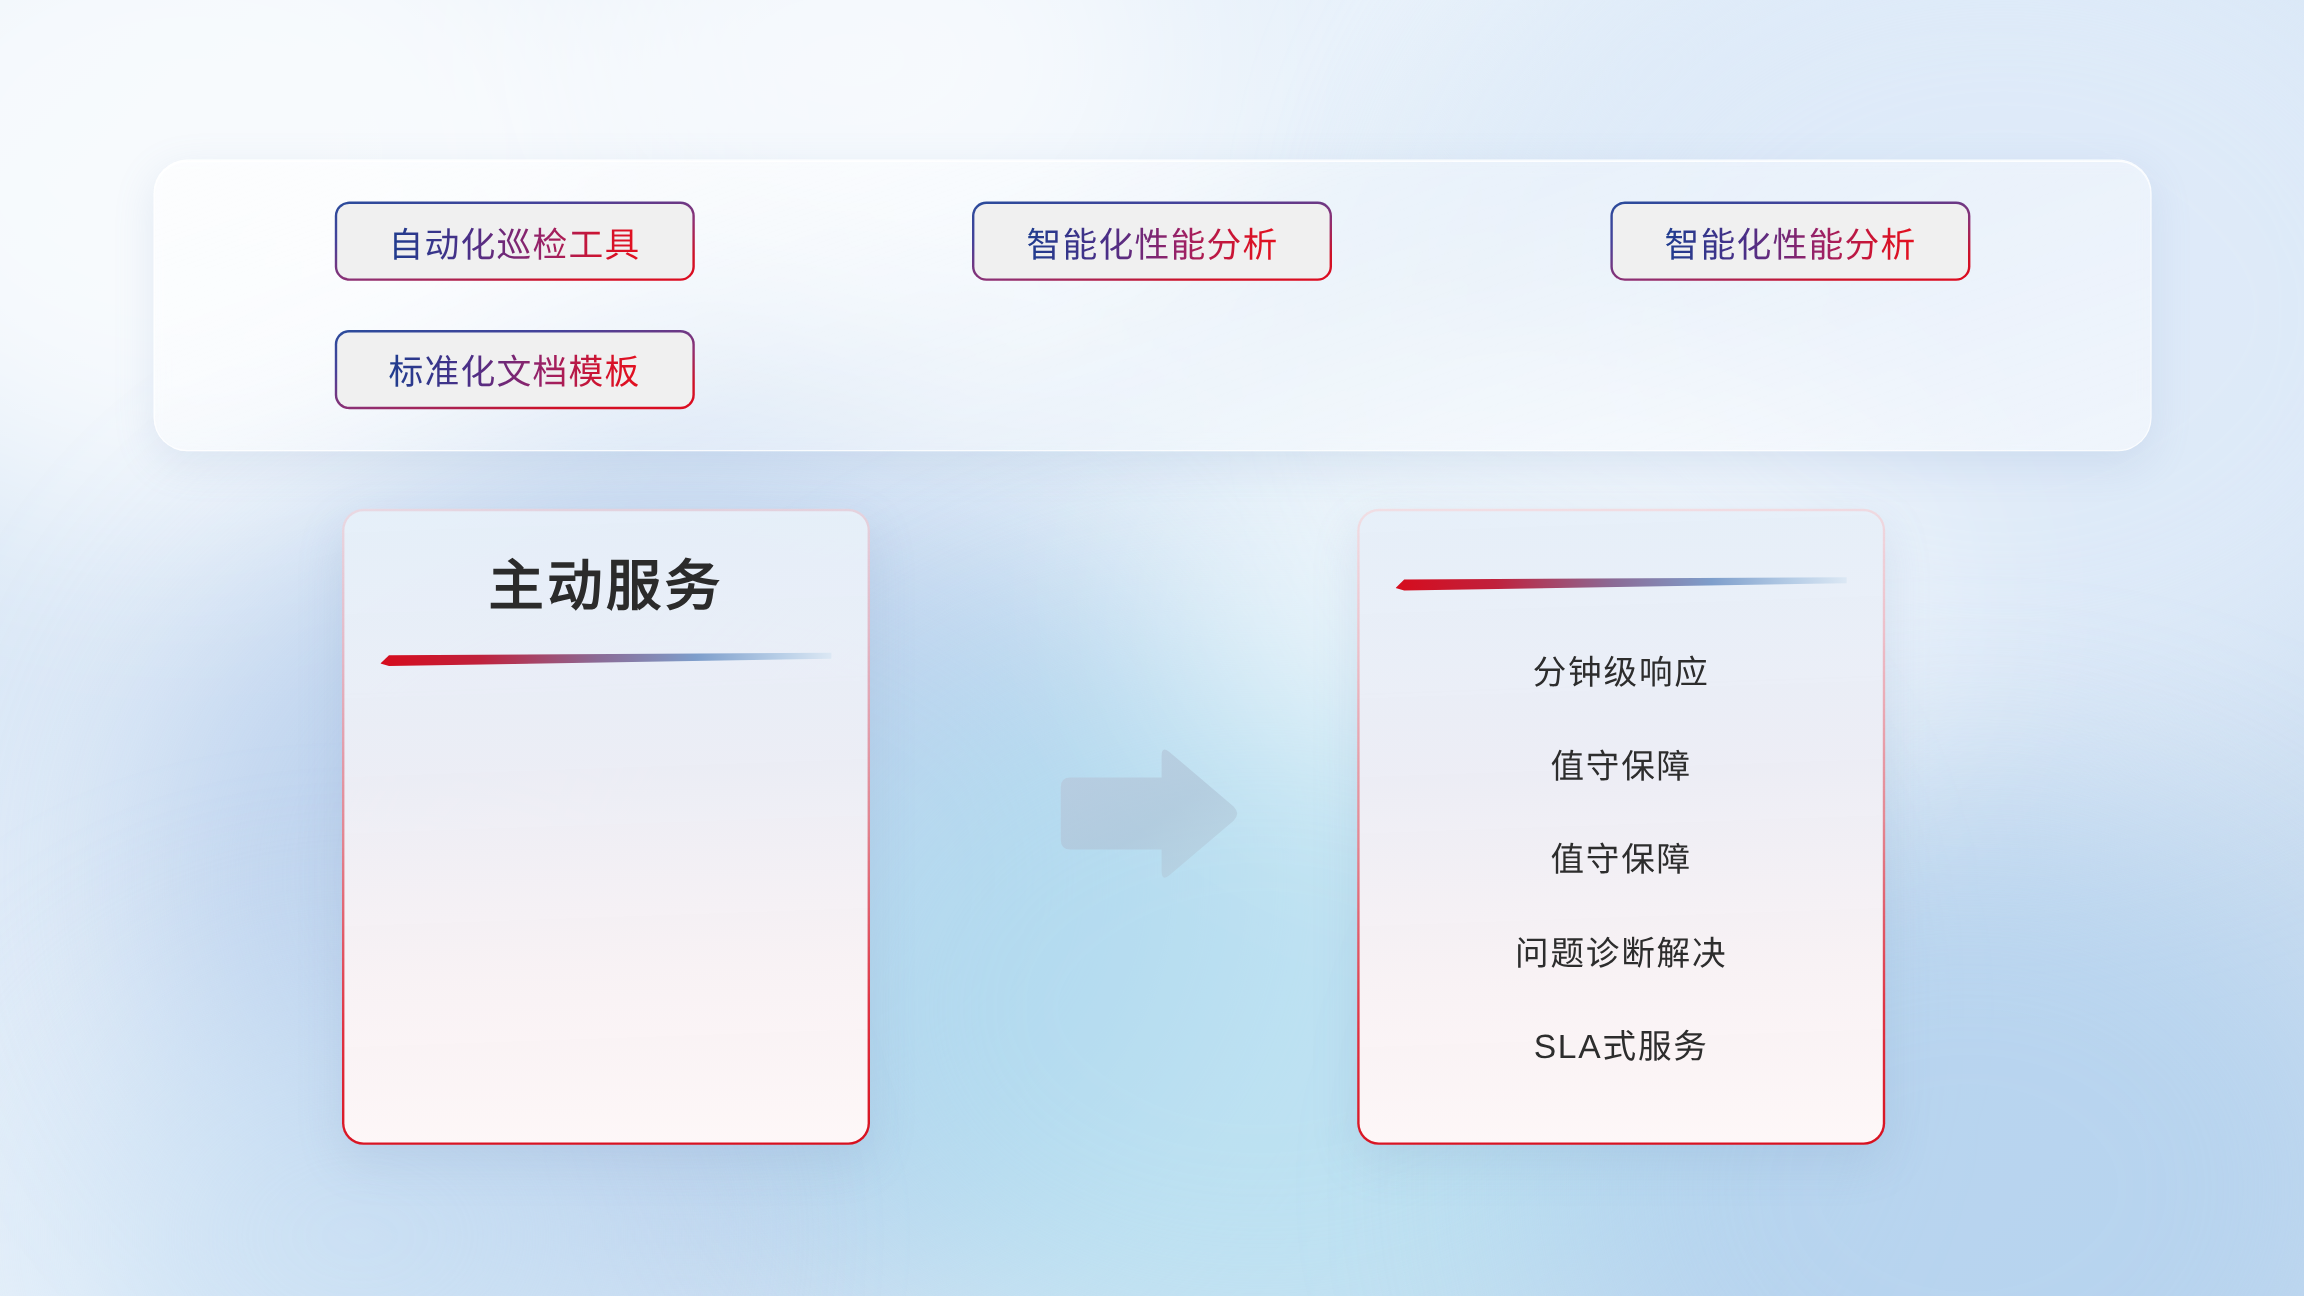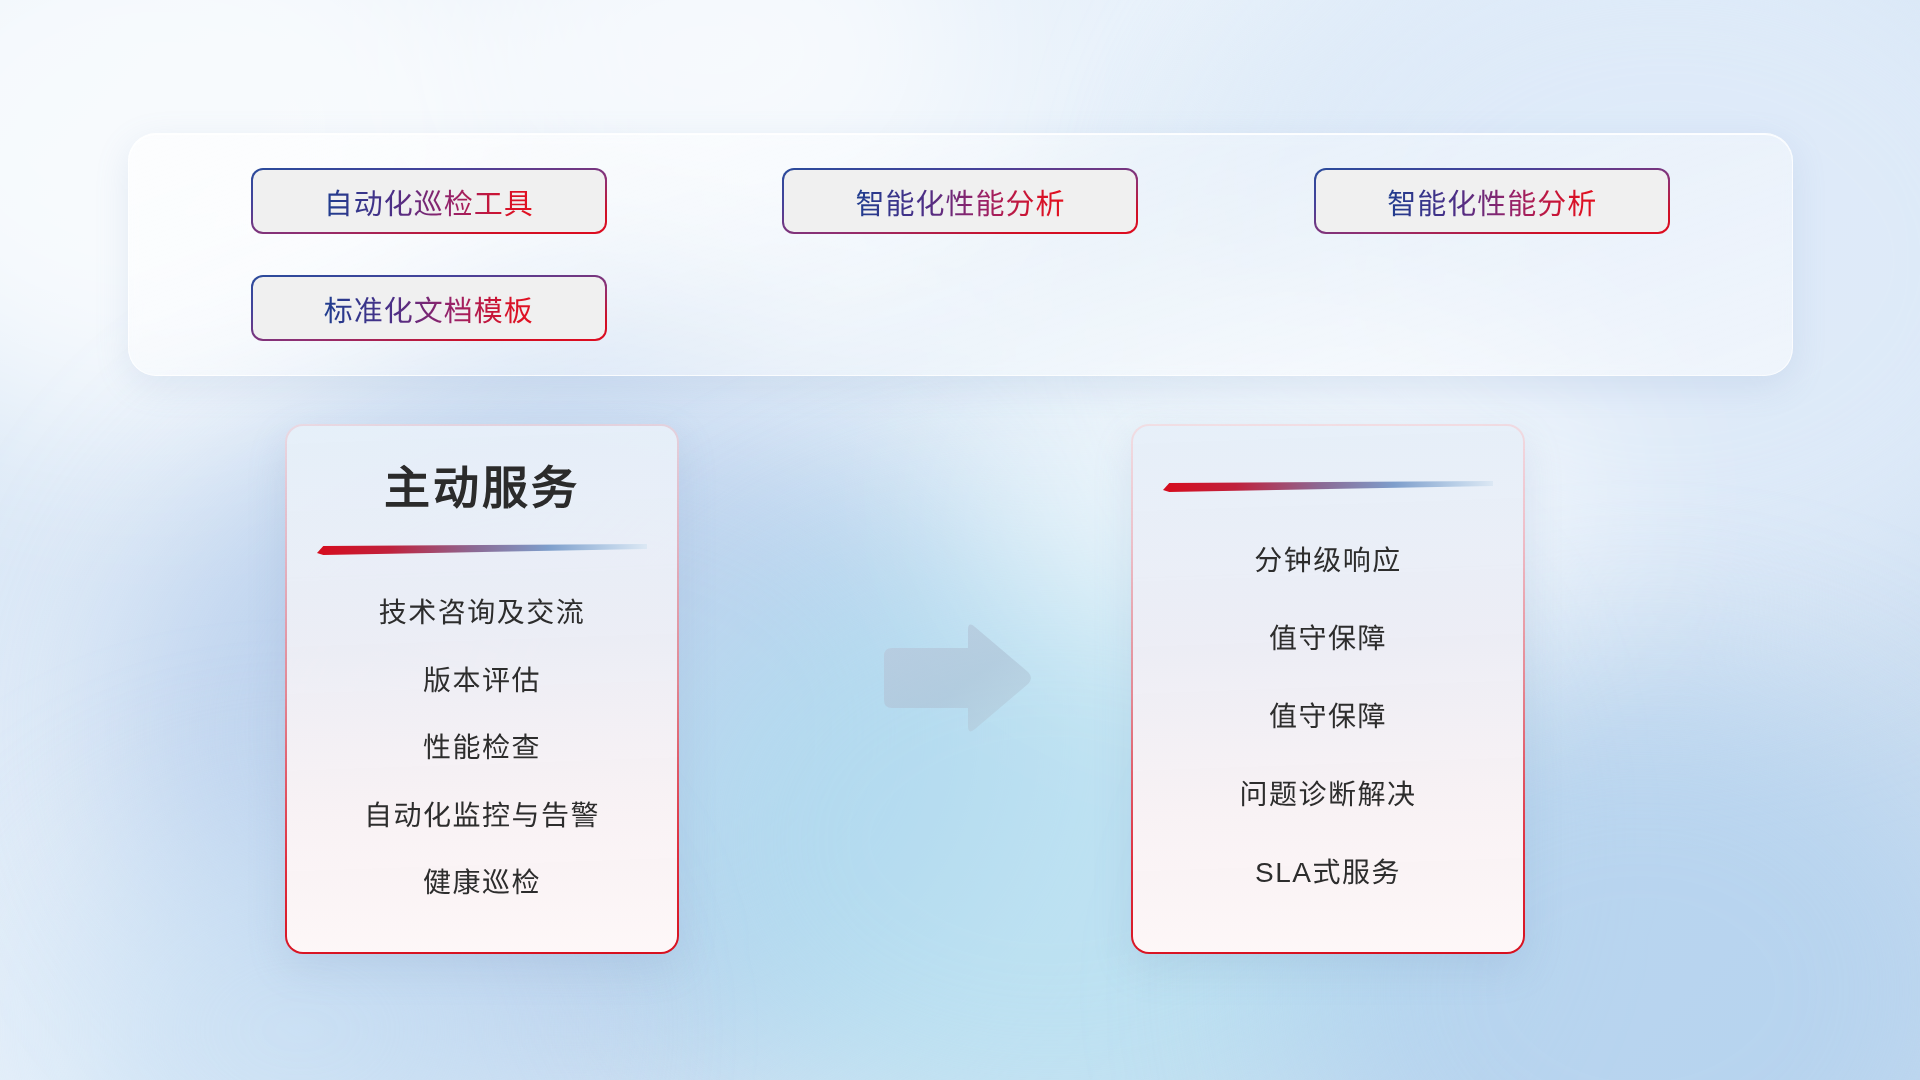--- a/index.html
+++ b/index.html
@@ -50,25 +50,26 @@
     align-items: center;
     justify-items: center;
     row-gap: 16px;
     padding: 22px 34px;
     box-sizing: border-box;
   }
 
   
   .pill {
     position: relative;
-    width: 356px; height: 66px;
+    width: 300px; height: 66px;
     border-radius: 12px;
     padding: 2px;
     background: linear-gradient(170deg, #2a4b9b 0%, #45429a 28%, #8f2f72 58%, #cf1026 82%, #de0c1f 100%);
     box-sizing: border-box;
+    font-family: Liberation Mono, monospace;
   }
   .pill-inner {
     width: 100%; height: 100%;
     border-radius: 10px;
     background: #f0f0f0;
     display: flex; align-items: center; justify-content: center;
     box-sizing: border-box;
   }
   .pill-text {
     font-size: 29px;
@@ -79,21 +80,21 @@
     -webkit-background-clip: text;
     background-clip: text;
     color: transparent;
     -webkit-text-fill-color: transparent;
   }
 
   
   .card {
     position: absolute;
     top: 424px;
-    width: 394px;
+    width: 440px;
     height: 530px;
     border-radius: 18px;
     padding: 2px;
     background: linear-gradient(178deg, rgba(245,205,210,0.55) 0%, rgba(240,170,180,0.70) 22%, rgba(232,120,130,0.85) 50%, rgba(224,40,55,0.95) 80%, #d7101f 100%);
     box-sizing: border-box;
     box-shadow: 0 14px 38px rgba(120,150,190,0.18);
   }
   .card-left  { left: 285px; }
   .card-right { left: 1131px; }
   .card-inner {
@@ -202,27 +203,20 @@
             <stop offset="48%" stop-color="#8b6a95"></stop>
             <stop offset="70%" stop-color="#7e9ecb"></stop>
             <stop offset="88%" stop-color="#b6cde6"></stop>
             <stop offset="100%" stop-color="#dce8f4"></stop>
           </linearGradient>
         </defs>
         <polygon points="0,12 8,5 420,3 420,8 8,14" fill="url(#divGradL)"></polygon>
       </svg>
     </div>
 
-    <ul class="card-list">
-      <li>技术咨询及交流</li>
-      <li>版本评估</li>
-      <li>性能检查</li>
-      <li>自动化监控与告警</li>
-      <li>健康巡检</li>
-    </ul>
   </div>
 </div>
 
 <div class="arrow">
   <svg viewBox="0 0 160 120" aria-hidden="true">
     <defs>
       <linearGradient id="arrowGrad" x1="0" y1="0" x2="1" y2="1">
         <stop offset="0%" stop-color="#b9c8dc" stop-opacity="0.72"></stop>
         <stop offset="55%" stop-color="#aec3d6" stop-opacity="0.66"></stop>
         <stop offset="100%" stop-color="#b7cfdd" stop-opacity="0.58"></stop>

